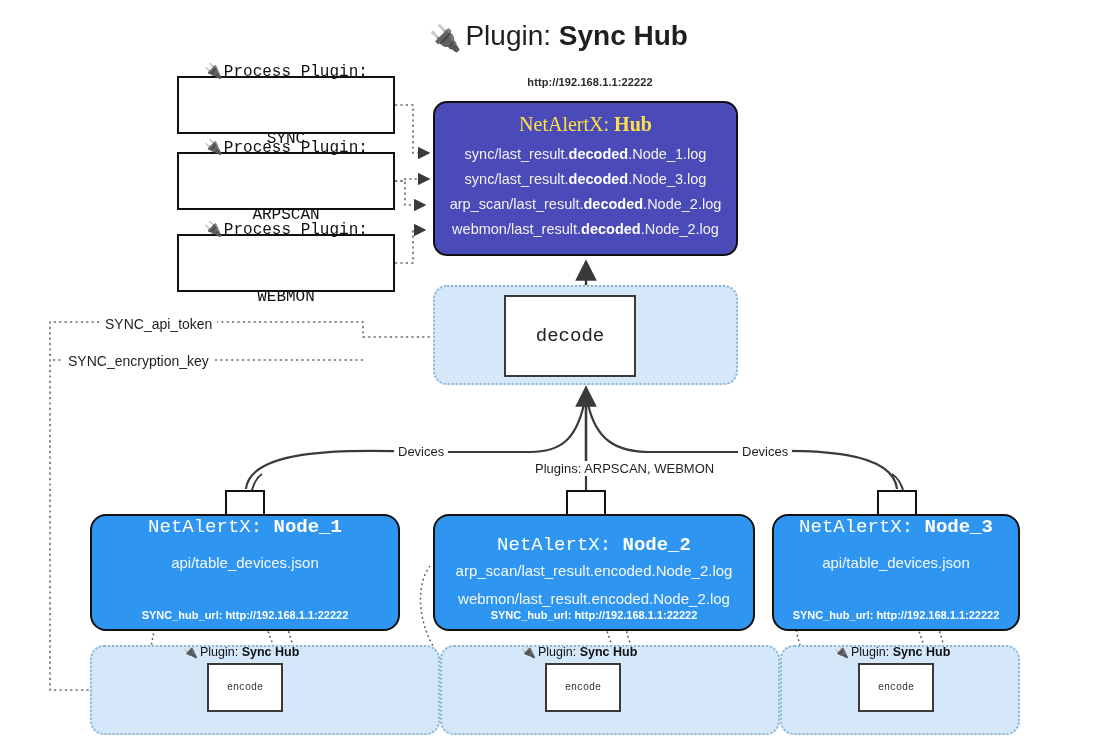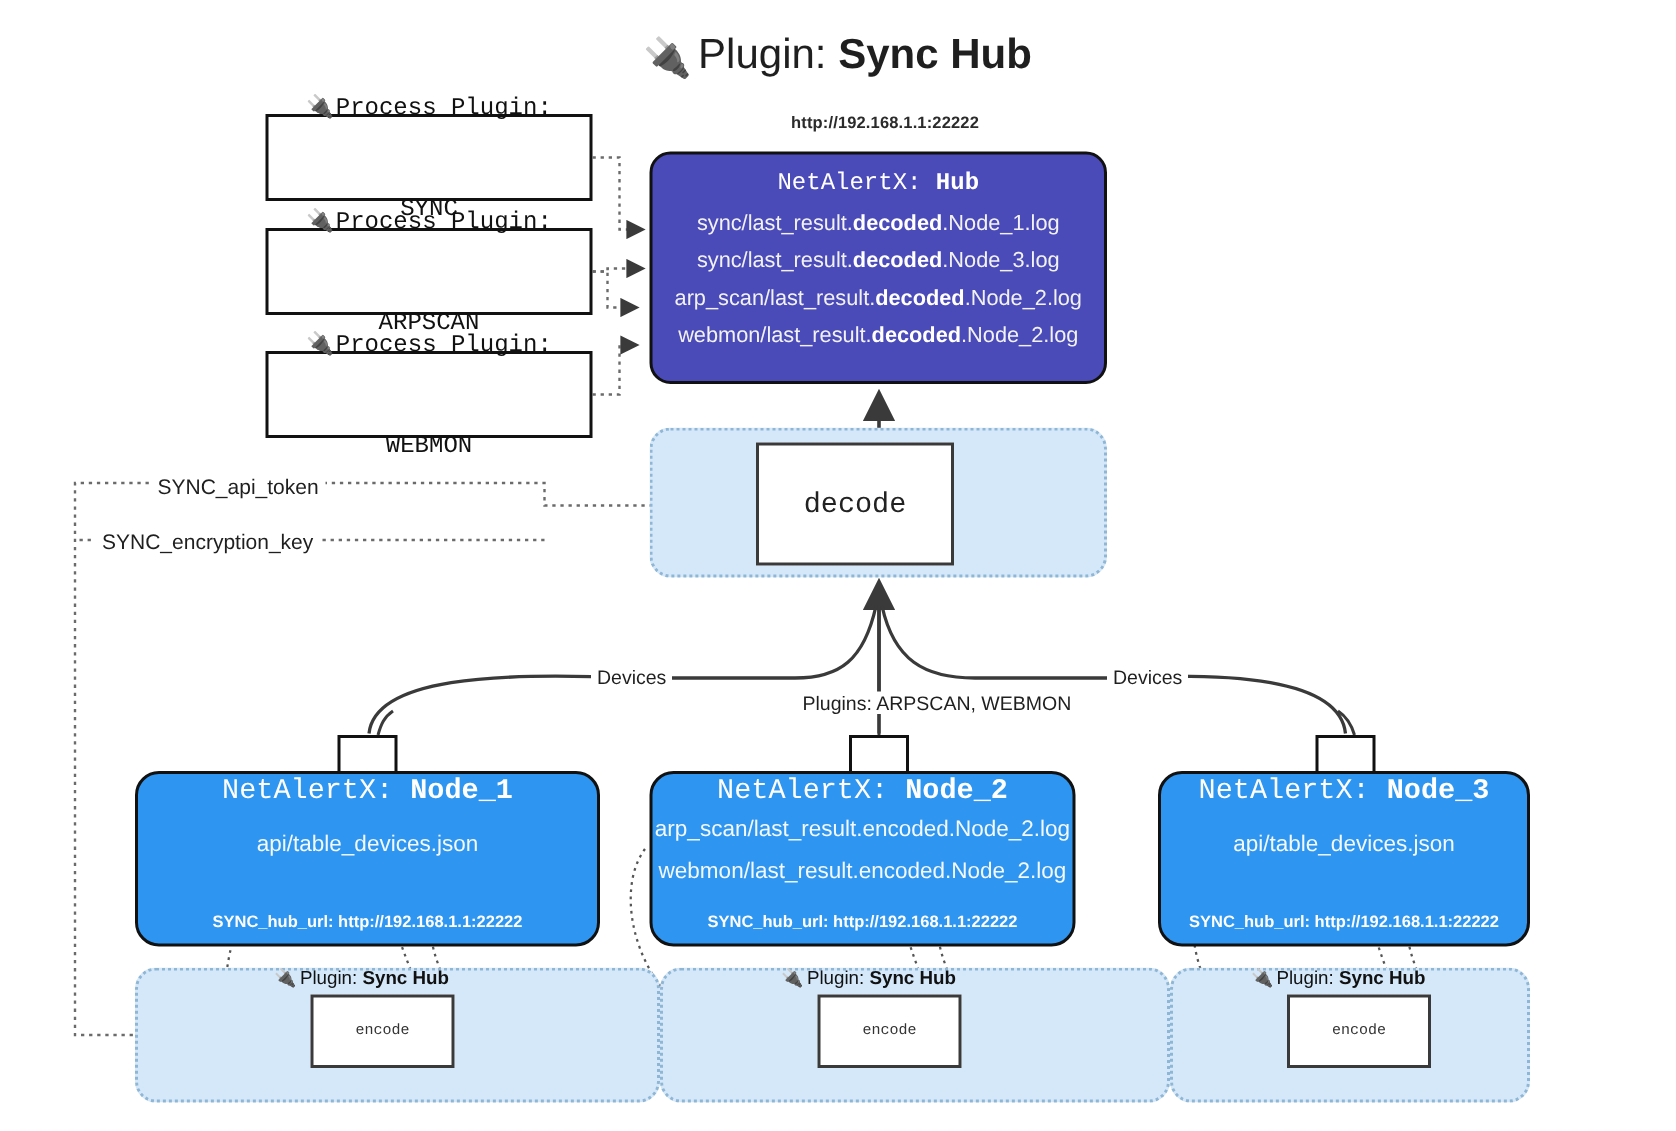--- a/index.html
+++ b/index.html
@@ -27,22 +27,22 @@
   #pbox-sync{left:177px;top:76px;}
   #pbox-arpscan{left:177px;top:152px;}
   #pbox-webmon{left:177px;top:234px;}
 
   
   .hub-url{position:absolute;left:470px;top:76px;width:240px;text-align:center;
            font-size:11px;font-weight:600;color:#2b2b2b;letter-spacing:.1px;}
   #hub{position:absolute;left:433px;top:101px;width:305px;height:155px;
        background:#4a4ab8;border:2px solid #111;border-radius:14px;box-sizing:border-box;
        display:flex;flex-direction:column;align-items:center;padding-top:10px;}
-  #hub .hub-title{font-family:Liberation Mono, monospace;
-       font-size:16px;color:#ffffff;margin-bottom:6px;}
+  #hub .hub-title{font-family:Liberation Serif, serif;
+       font-size:20px;color:#fde047;margin-bottom:6px;}
   #hub .hub-title b{font-weight:700;}
   #hub .logline{font-size:14.5px;color:#f2f2f2;line-height:25px;white-space:nowrap;}
   #hub .logline b{font-weight:700;color:#ffffff;}
 
   
   #decode-group{position:absolute;left:433px;top:285px;width:305px;height:100px;
        background:#d4e8fa;border:2px dotted #8fb6d4;border-radius:14px;box-sizing:border-box;}
   #decode-box{position:absolute;left:504px;top:295px;width:132px;height:82px;
        background:#ffffff;border:2px solid #3a3a3a;box-sizing:border-box;
        display:flex;align-items:center;justify-content:center;
@@ -63,39 +63,39 @@
   .node{position:absolute;height:117px;background:#2e95f0;border:2px solid #111;
         border-radius:16px;box-sizing:border-box;
         display:flex;flex-direction:column;align-items:center;padding-top:0;}
   .node .ntitle{font-family:"Liberation Mono","DejaVu Sans Mono",monospace;
         font-size:19px;color:#ffffff;}
   .node .ntitle b{font-weight:700;}
   .node .nline{font-size:15px;color:#f4f8fb;line-height:26px;white-space:nowrap;}
   .node .nfoot{position:absolute;bottom:8px;left:0;width:100%;text-align:center;
         font-size:11px;font-weight:600;color:#ffffff;white-space:nowrap;}
   #node1{left:90px;top:514px;width:310px;}
-  #node2{left:433px;top:514px;width:284px;}
+  #node2{left:433px;top:514px;width:322px;justify-content:center;}
   #node3{left:772px;top:514px;width:248px;}
   #node1 .nline{margin-top:12px;}
   #node3 .nline{margin-top:12px;}
   #node2 .nline{margin-top:2px;}
 
   
   .env{position:absolute;width:40px;height:30px;background:#ffffff;border:2px solid #111;box-sizing:border-box;}
   #env1{left:225px;top:490px;}
   #env2{left:566px;top:490px;}
   #env3{left:877px;top:490px;}
 
   
   .egroup{position:absolute;top:645px;height:90px;background:#d4e8fa;
        border:2px dotted #8fb6d4;border-radius:14px;box-sizing:border-box;}
   #egroup1{left:90px;width:350px;}
   #egroup2{left:440px;width:340px;}
   #egroup3{left:780px;width:240px;}
-  .ebox{position:absolute;top:663px;width:96px;height:49px;background:#ffffff;
+  .ebox{position:absolute;top:663px;width:76px;height:49px;background:#ffffff;
        border:2px solid #3a3a3a;box-sizing:border-box;
        display:flex;align-items:center;justify-content:center;
        font-family:"Liberation Mono","DejaVu Sans Mono",monospace;font-size:10px;color:#333;}
   #ebox1{left:207px;} #ebox2{left:545px;} #ebox3{left:858px;}
   .elbl{position:absolute;top:645px;font-size:12.5px;color:#111;white-space:nowrap;}
   .elbl .plug{font-size:12px;margin-right:2px;}
   .elbl b{font-weight:700;}
   #elbl1{left:183px;} #elbl2{left:521px;} #elbl3{left:834px;}
 </style>
 </head>

